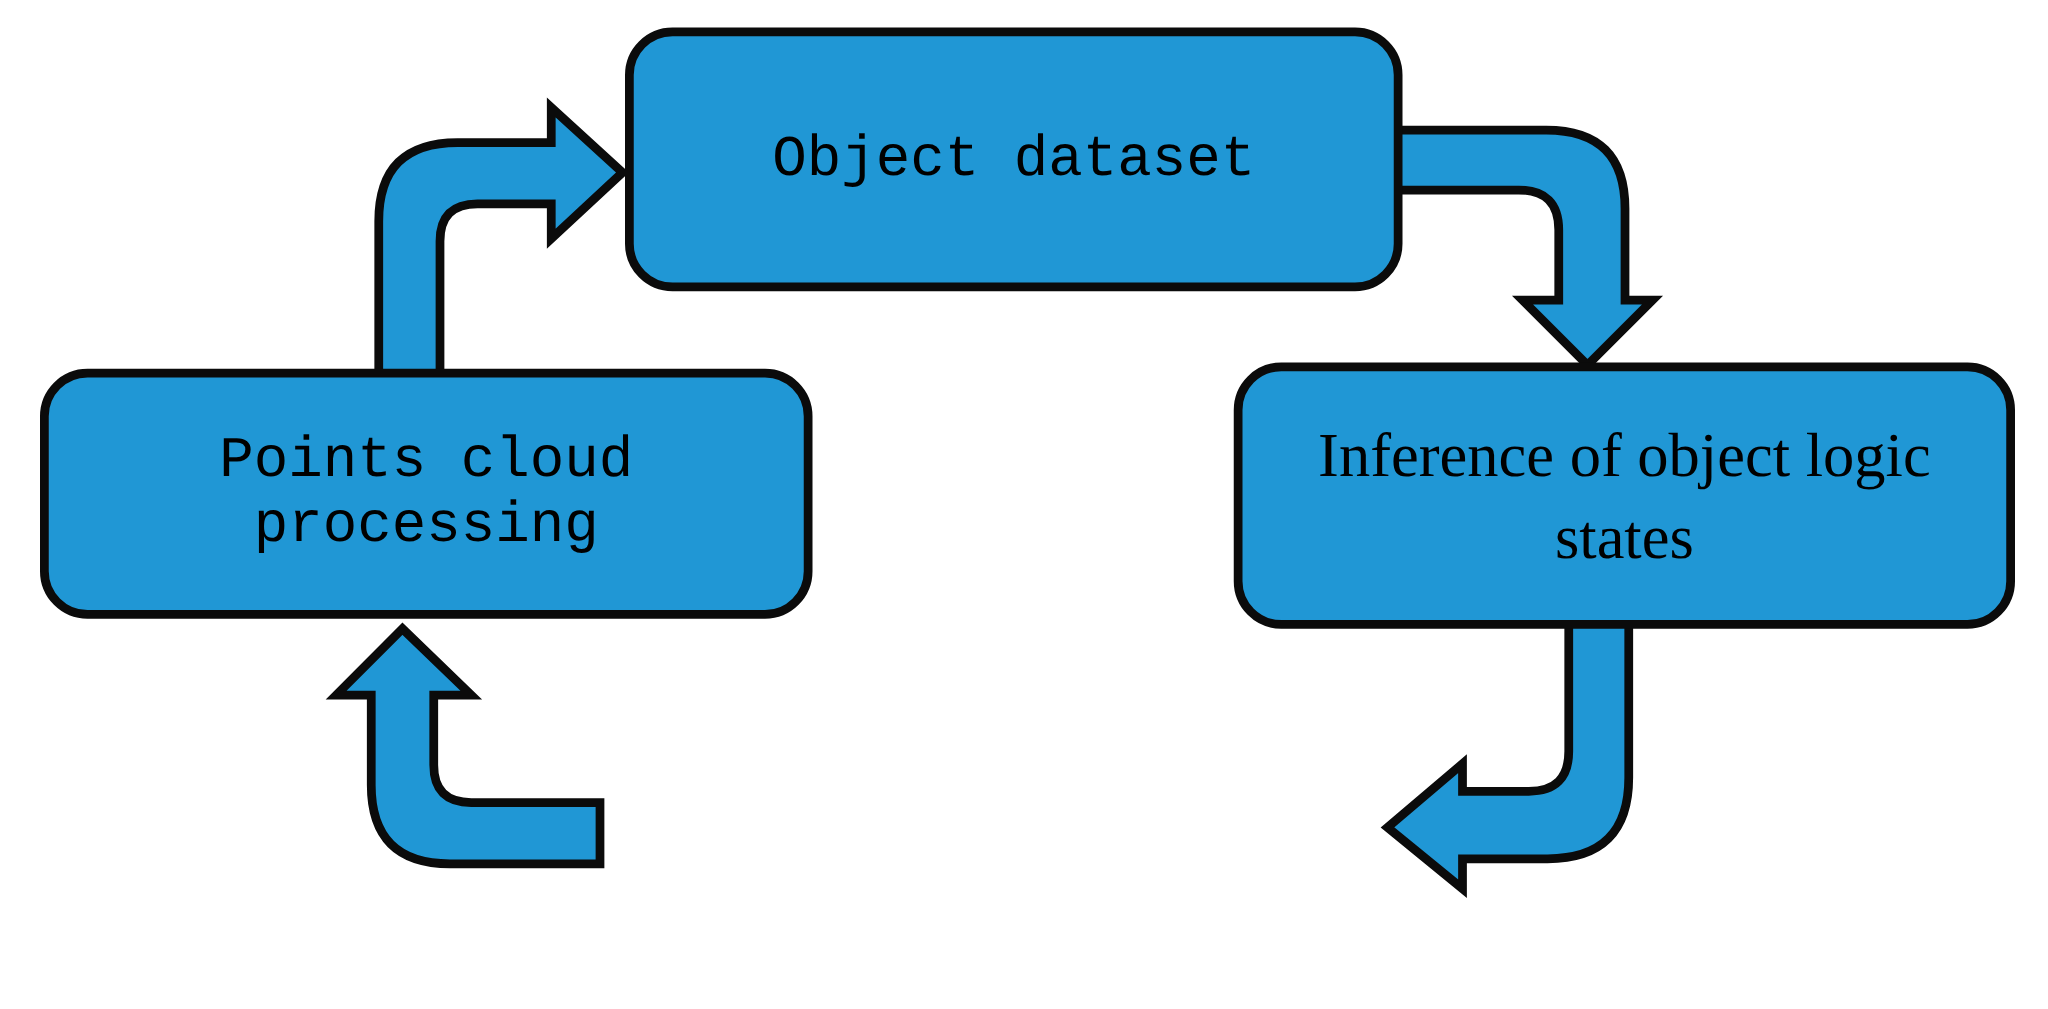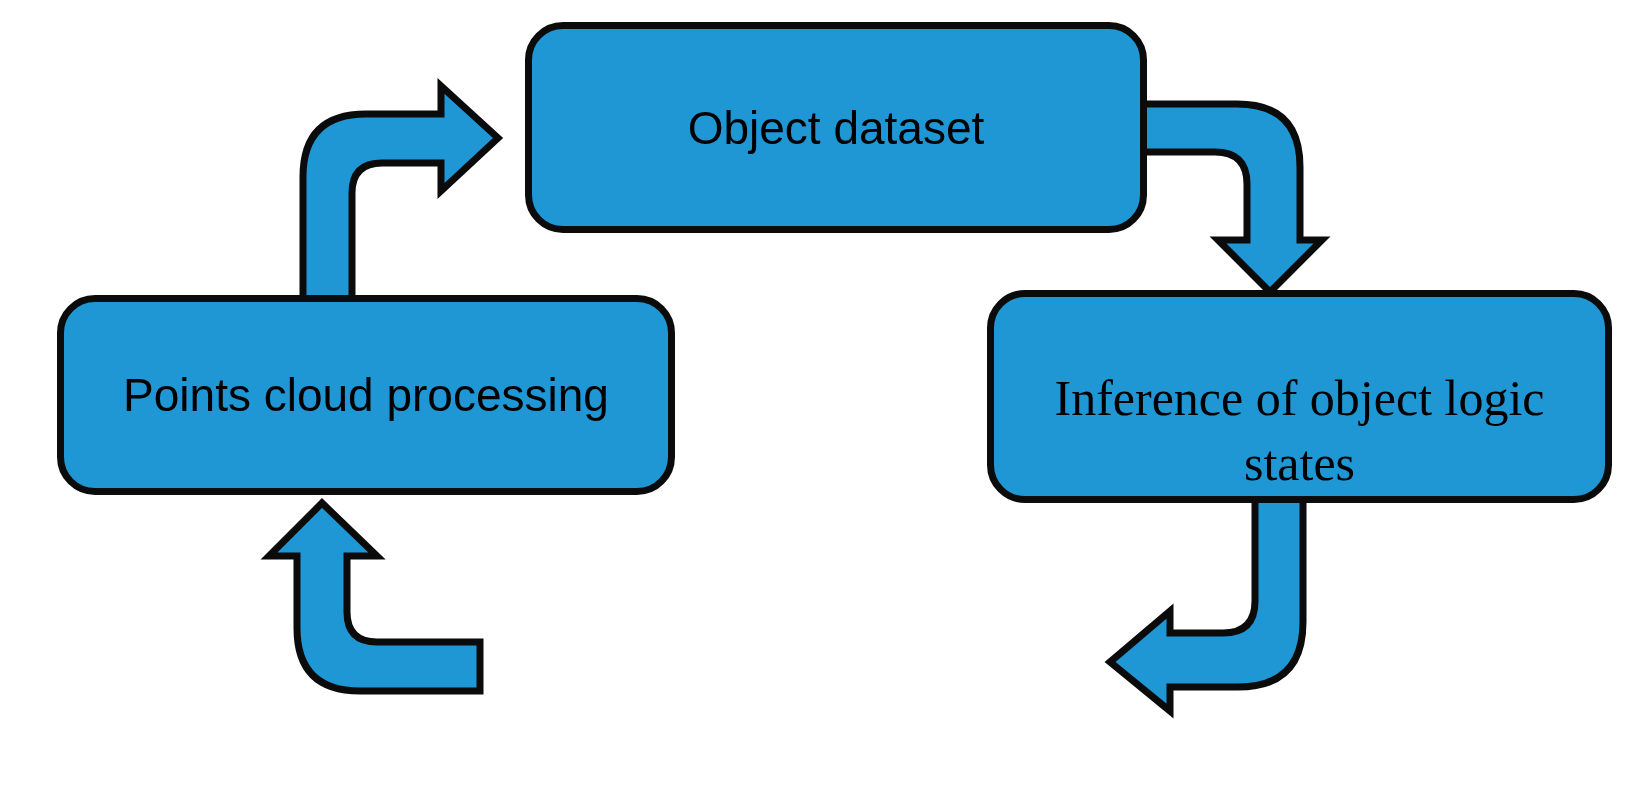--- a/index.html
+++ b/index.html
@@ -30,32 +30,31 @@
     border: 7px solid #0b0b0b;
     border-radius: 38px;
     display: flex;
     align-items: center;
     justify-content: center;
     text-align: center;
     color: #000000;
     z-index: 1;
   }
   .node-sans {
-    font-family: Liberation Sans, sans-serif;
+    font-family: Liberation Mono, monospace;
     font-size: 46px;
-    margin-left: 25px;
   }
   .node-serif {
     font-family: "Liberation Serif", serif;
     font-size: 50px;
     line-height: 1.3;
   }
   .node-top    { left: 500px;  top: 22px;  width: 622px; height: 211px; }
   .node-left   { left: 32px;   top: 295px; width: 618px; height: 200px; }
-  .node-right  { left: 987px;  top: 290px; width: 625px; height: 213px; padding: 0 24px; align-items: flex-end; }
+  .node-right  { left: 987px;  top: 290px; width: 625px; height: 213px; padding: 0 24px; }
   .node-bottom { left: 475px;  top: 578px; width: 630px; height: 207px; }
   .arrow-path {
     fill: #2097d5;
     stroke: #0b0b0b;
     stroke-width: 7;
     stroke-linejoin: miter;
   }
 </style>
 </head>
 <body>

